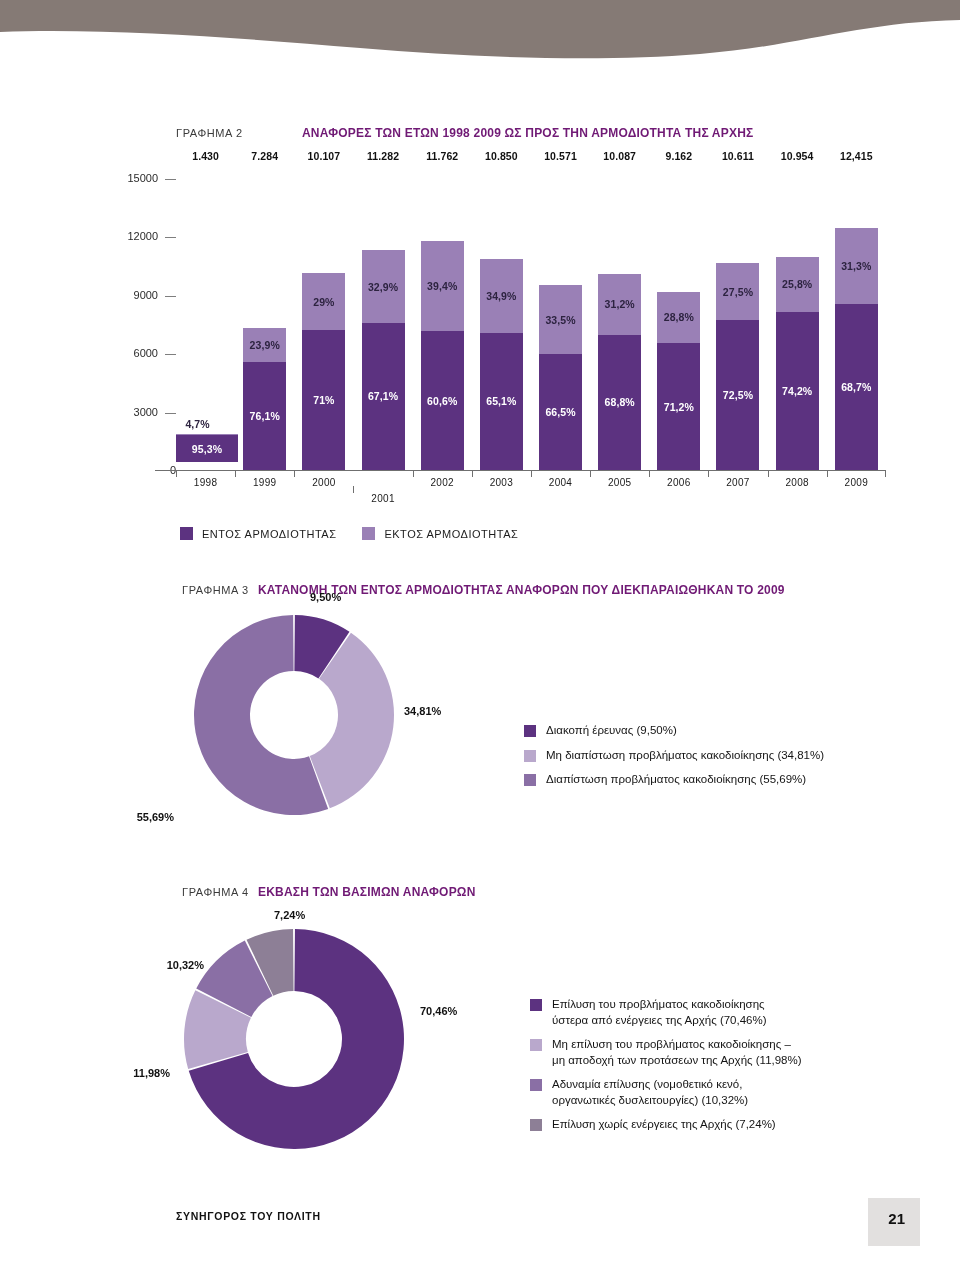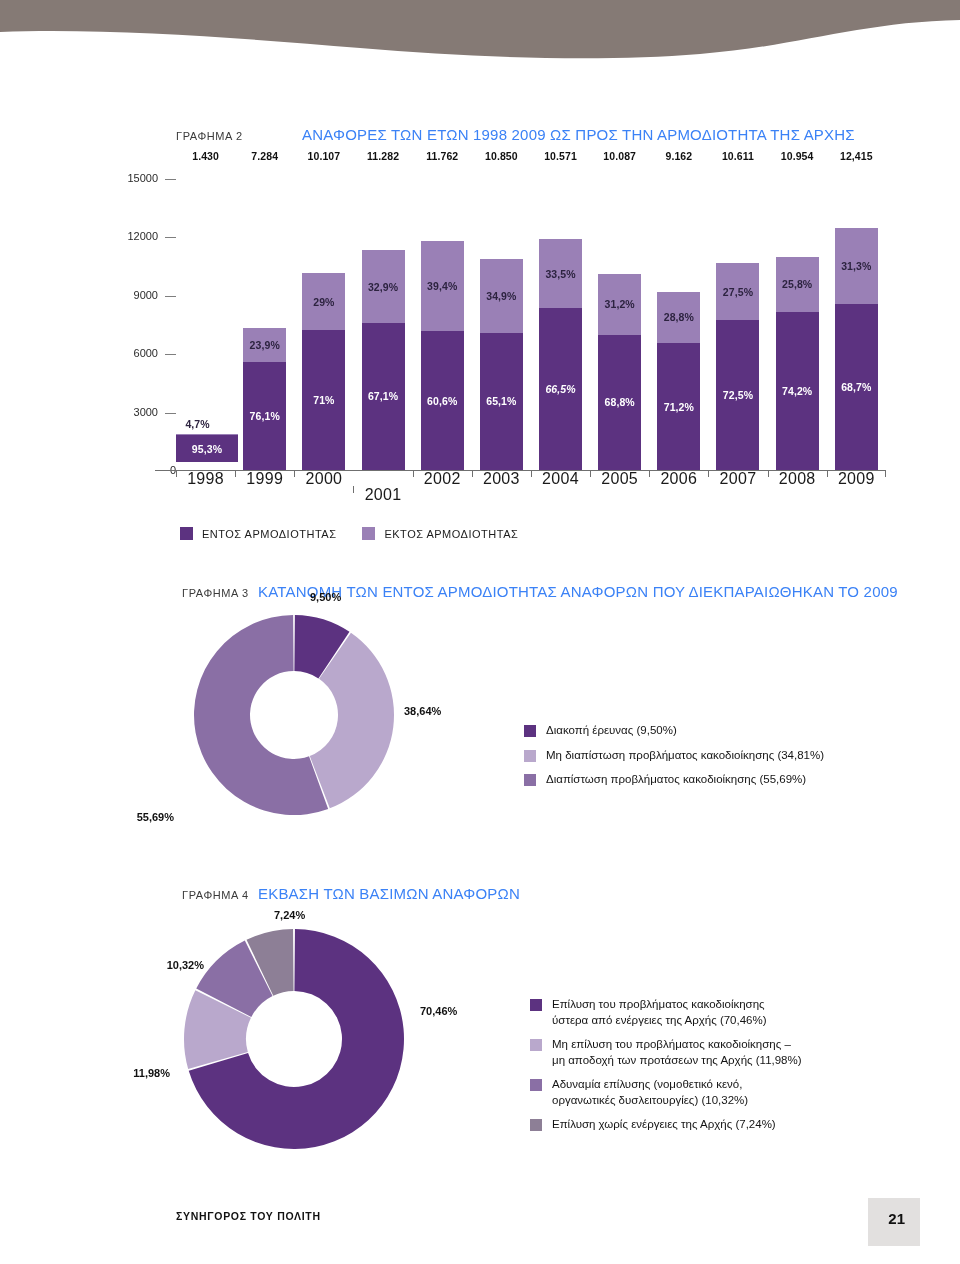--- a/index.html
+++ b/index.html
@@ -16,21 +16,21 @@
   
   .wave{position:absolute;top:0;left:0;width:960px;height:72px;}
 
   
   .chart-head{display:flex;align-items:baseline;}
   .chart-kicker{
     font-size:11px;letter-spacing:.6px;color:#3a3a3a;font-weight:400;
     width:78px;flex:0 0 78px;
   }
   .chart-title{
-    font-size:15px;font-weight:normal;letter-spacing:.2px;color:#3b82f6;
+    font-size:12px;font-weight:bold;letter-spacing:.2px;color:#701a75;
   }
 
   
   #chart2{position:absolute;left:0;top:126px;width:960px;height:390px;}
   #chart2 .chart-head{position:absolute;left:176px;top:0;gap:44px;}
   #chart2 .chart-kicker{width:82px;flex:0 0 82px;}
 
   .totals-row{position:absolute;left:176px;top:24px;height:18px;display:flex;}
   .total-cell{
     font-size:10.5px;font-weight:bold;color:#111;text-align:center;
@@ -55,22 +55,22 @@
   .seg-label{font-size:10.5px;font-weight:bold;letter-spacing:.1px;}
   .lab-out{color:#2d2340;}
   .lab-in{color:#ffffff;}
   .lab-float{
     position:absolute;left:0;right:0;text-align:center;
     font-size:10.5px;font-weight:bold;color:#2d2340;
   }
 
   .xaxis{position:absolute;left:176px;display:flex;}
   .xcell{
-    position:relative;text-align:center;font-size:16px;color:#1a1a1a;
-    padding-top:0;letter-spacing:.3px;
+    position:relative;text-align:center;font-size:10px;color:#1a1a1a;
+    padding-top:7px;letter-spacing:.3px;
   }
   .xcell:before{
     content:"";position:absolute;left:0;top:0;width:1px;height:7px;background:#6f6f6f;
   }
   .xcell:last-child:after{
     content:"";position:absolute;right:0;top:0;width:1px;height:7px;background:#6f6f6f;
   }
   .axisline{position:absolute;background:#6f6f6f;height:1px;}
 
   
@@ -209,21 +209,21 @@
               <div class="seg seg-in" style="height: 137.5px;">
                 <span class="seg-label lab-in">65,1%</span>
               </div>
             </div>
           </div>
           <div class="barcol" style="width: 59.1667px;">
             <div style="width: 43px; margin: 0px auto; position: relative;">
               <div class="seg seg-out" style="height: 68.937px;">
                 <span class="seg-label lab-out">33,5%</span>
               </div>
-              <div class="seg seg-in" style="height: 162px; font-style: italic;">
+              <div class="seg seg-in" style="height: 116px;">
                 <span class="seg-label lab-in">66,5%</span>
               </div>
             </div>
           </div>
           <div class="barcol" style="width: 59.1667px;">
             <div style="width: 43px; margin: 0px auto; position: relative;">
               <div class="seg seg-out" style="height: 61.2644px;">
                 <span class="seg-label lab-out">31,2%</span>
               </div>
               <div class="seg seg-in" style="height: 135.096px;">
@@ -308,21 +308,21 @@
     </div>
     <div class="donut-wrap" id="c3-donut" style="left: 192px; top: 30px; width: 204px; height: 204px;">
         <div class="donut" style="width: 204px; height: 204px;">
           <svg width="204" height="204" viewBox="0 0 204 204">
             <path d="M 102.8726535498374 2.0038076935828713 A 100 100 0 0 1 157.48444274479994 18.804587786951757 L 126.41315480771198 65.39401862625877 A 44 44 0 0 0 102.38396756192846 58.00167538517646 Z" fill="#5c3280"></path>
             <path d="M 158.92795234308443 19.785595896926253 A 100 100 0 0 1 137.81072307391605 195.36804653050902 L 117.75671815252306 143.08194047342397 A 44 44 0 0 0 127.04829903095714 65.82566219464755 Z" fill="#b9a8cc"></path>
             <path d="M 136.1757718310331 195.9788094186831 A 100 100 0 1 1 101.12734645016265 2.0038076935828713 L 101.61603243807156 58.00167538517646 A 44 44 0 1 0 117.03733960565458 143.35067614422059 Z" fill="#8a6fa5"></path>
           </svg>
         </div>
         <div class="slice-lab" style="left: 118px; top: -22px;">9,50%</div>
-        <div class="slice-lab" style="left: 212px; top: 92px;">38,64%</div>
+        <div class="slice-lab" style="left: 212px; top: 92px;">34,81%</div>
         <div class="slice-lab" style="left: -18px; top: 198px; transform: translateX(-100%);">55,69%</div>
       </div>
     <div class="pielegend" id="c3-legend" style="left:524px;top:140px;">
         <div class="pl-row">
           <span class="pl-sw" style="background: rgb(92, 50, 128);"></span>
           <div class="pl-txt">Διακοπή έρευνας (9,50%)</div>
         </div>
         <div class="pl-row">
           <span class="pl-sw" style="background: rgb(185, 168, 204);"></span>
           <div class="pl-txt">Μη διαπίστωση προβλήματος κακοδιοίκησης (34,81%)</div>

